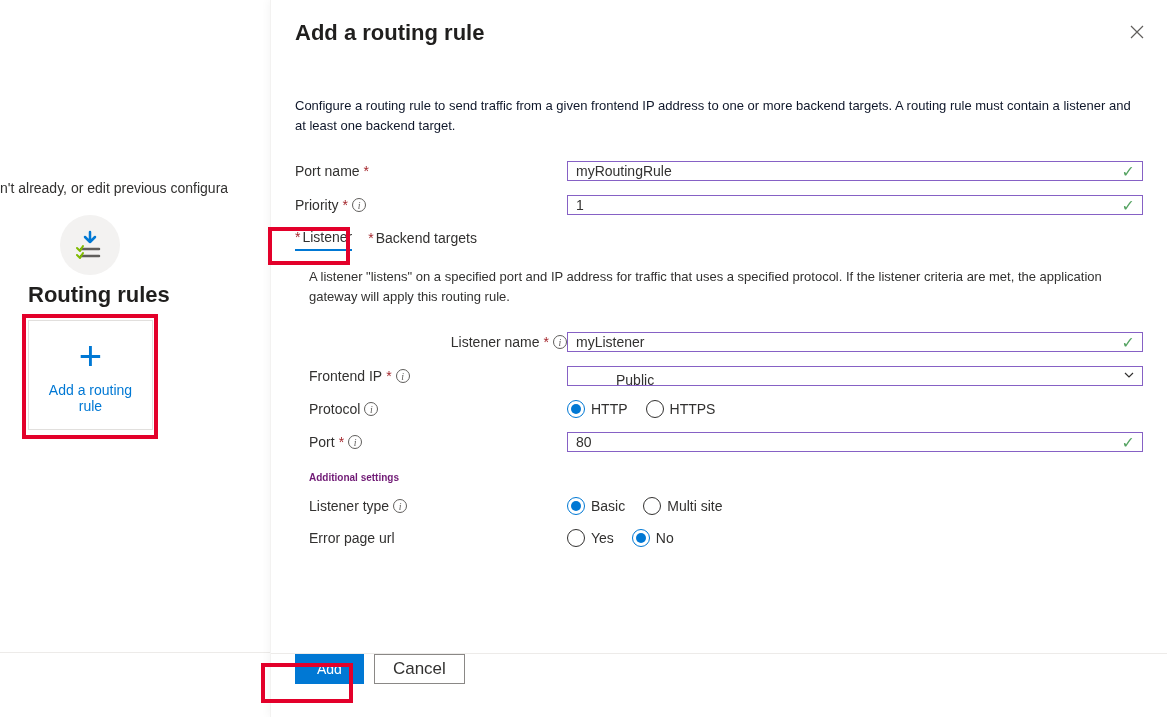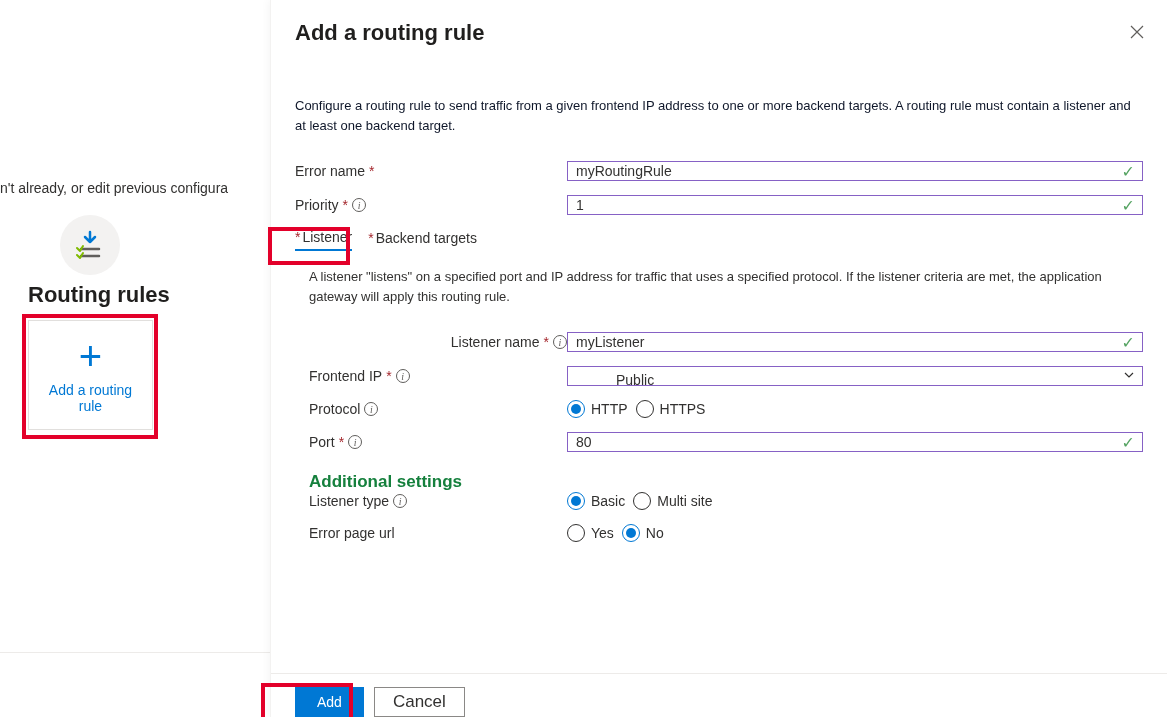--- a/index.html
+++ b/index.html
@@ -188,29 +188,30 @@
   .tab-content {
     padding-left: 14px;
   }
   .tab-desc {
     font-size: 13px;
     color: #323130;
     line-height: 1.5;
     margin-bottom: 26px;
   }
   .section-heading {
-    font-size: 17px;
+    font-size: 10px;
     font-weight: 600;
-    color: #15803d;
+    color: #701a75;
     margin-top: 20px;
+    margin-bottom: 14px;
   }
   
   .radio-group {
     display: flex;
-    gap: 8px;
+    gap: 18px;
     align-items: center;
   }
   .radio {
     display: flex; align-items: center; gap: 6px;
     cursor: pointer;
     font-size: 14px;
   }
   .radio .circle {
     width: 18px; height: 18px;
     border: 1px solid #323130;
@@ -221,24 +222,24 @@
   .radio.selected .circle::after {
     content: "";
     width: 10px; height: 10px;
     background: #0078d4;
     border-radius: 50%;
   }
   
   .blade-footer {
     position: absolute;
     left: 0; right: 0; bottom: 0;
-    height: 44px;
+    height: 64px;
     border-top: 1px solid #edebe9;
     display: flex;
-    align-items: flex-end;
+    align-items: flex-start;
     padding-left: 24px;
     gap: 10px;
     background: #fff;
   }
   .btn-primary {
     background: #0078d4;
     color: #fff;
     border: none;
     height: 30px;
     padding: 0 22px;
@@ -296,21 +297,21 @@
   <div class="close-btn">
     <svg width="16" height="16" viewBox="0 0 16 16">
         <path d="M2 2 L14 14 M14 2 L2 14" stroke="#605e5c" stroke-width="1.2"></path>
       </svg>
   </div>
 
   <div class="desc">Configure a routing rule to send traffic from a given frontend IP address to one or more backend targets. A routing rule must contain a listener and at least one backend target.</div>
 
   <div class="form-row">
     <div class="lbl">
-      <span>Error name</span>
+      <span>Port name</span>
       <span class="req">*</span>
     </div>
     <div class="field">
       <input class="text-input valid-border" value="myRoutingRule" style="">
       <span class="check-ic">✓</span>
     </div>
   </div>
 
   <div class="form-row">
     <div class="lbl">

